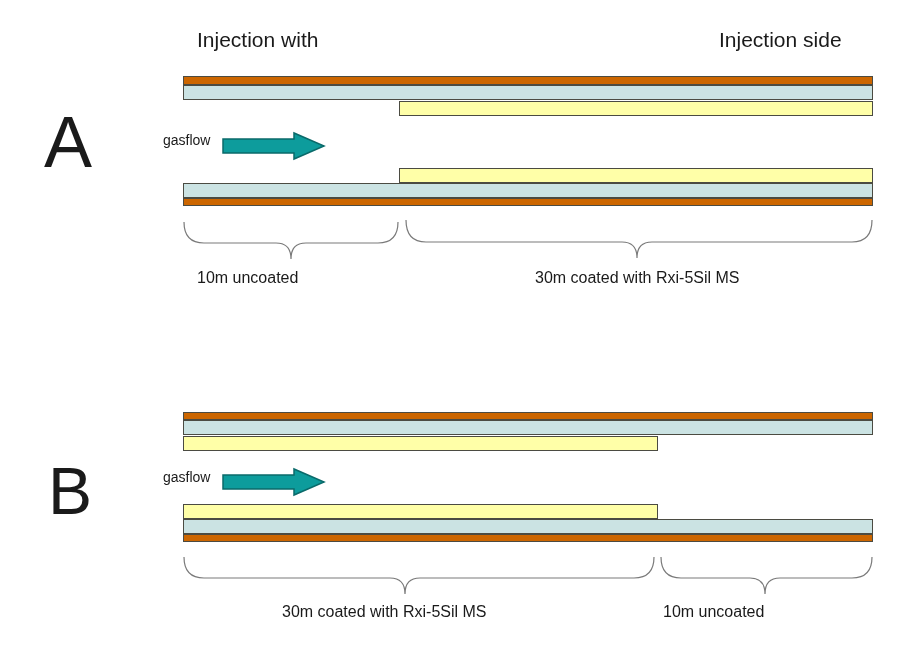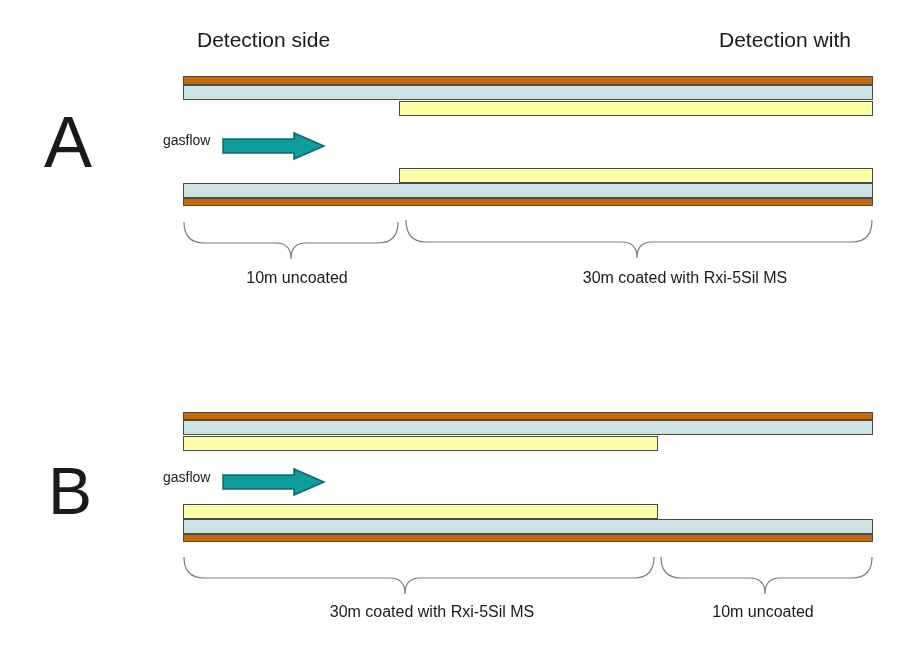--- a/index.html
+++ b/index.html
@@ -8,36 +8,36 @@
     width:900px;height:657px;
     background:#ffffff;
     font-family:"Liberation Sans", sans-serif;
     color:var(--ink,#1a1a1a);
     overflow:hidden;
   }
   .txt{position:absolute;white-space:nowrap;}
   .header-label{font-size:21px;line-height:24px;}
   .big-letter{position:absolute;line-height:1;letter-spacing:0;}
   .gasflow{font-size:14px;line-height:16px;margin-left:15px;}
-  .seg-label{font-size:16px;line-height:19px;text-align:center;}
+  .seg-label{font-size:16px;line-height:19px;}
   .bar{position:absolute;box-sizing:border-box;border:1px solid var(--bar_border,#4b4b42);}
   .bar.orange{background:var(--orange,#cc6600);}
   .bar.blue{background:var(--blue,#cbe3e3);}
   .bar.yellow{background:var(--yellow,#ffffa8);}
   svg.abs{position:absolute;display:block;}
   .brace-path{fill:none;stroke:var(--brace,#7a7a7a);stroke-width:1.2;}
   .arrow-shape{fill:var(--teal,#0d9c9c);stroke:var(--teal_border,#0a6a6a);stroke-width:1.5;}
 </style>
 </head>
 <body>
 
 <div class="canvas">
 
-  <div class="txt header-label" style="left:197px;top:28px">Detection side</div>
-  <div class="txt header-label" style="left:719px;top:28px">Detection with</div>
+  <div class="txt header-label" style="left:197px;top:28px">Injection with</div>
+  <div class="txt header-label" style="left:719px;top:28px">Injection side</div>
 
   <div>
     <div class="big-letter" style="left:44px;top:106px;font-size:72px">A</div>
 
     <div class="txt gasflow" style="left:148px;top:132px">gasflow</div>
 
     <svg class="abs" style="left:222px;top:131px" width="104" height="30" viewBox="0 0 104 30">
       <polygon class="arrow-shape" points="1,8 72,8 72,2 102,15 72,28 72,22 1,22"></polygon>
     </svg>
 

